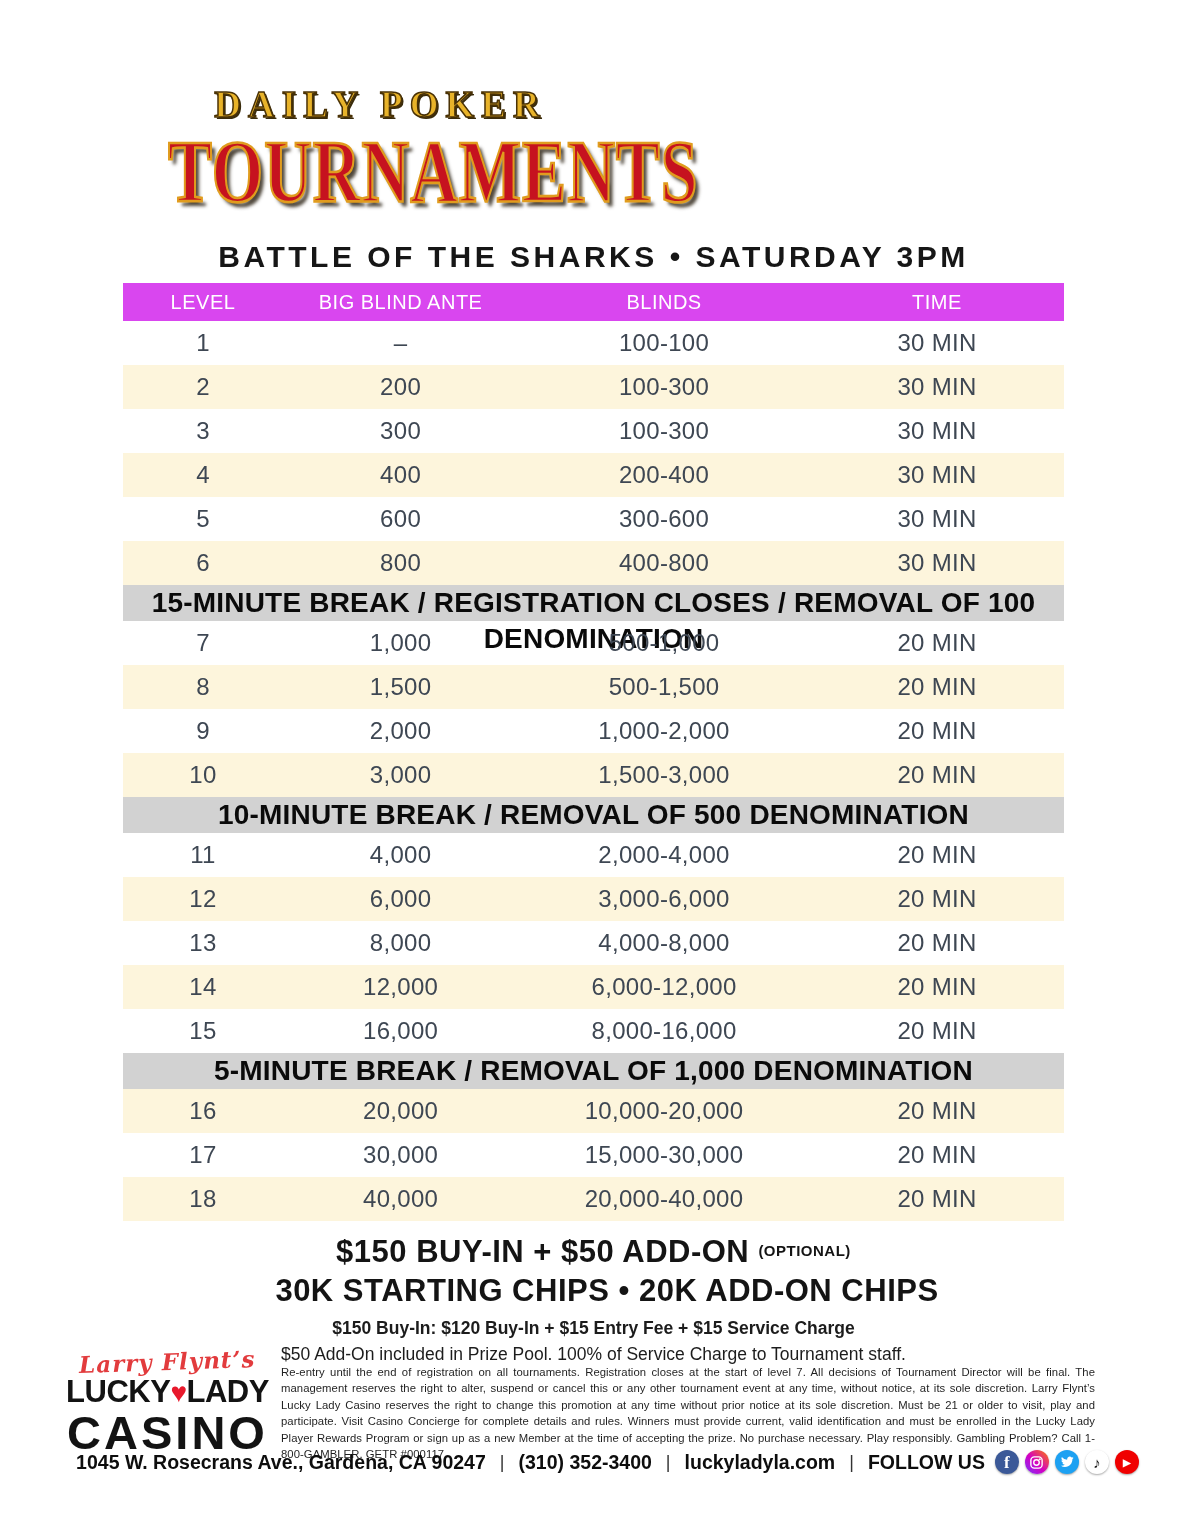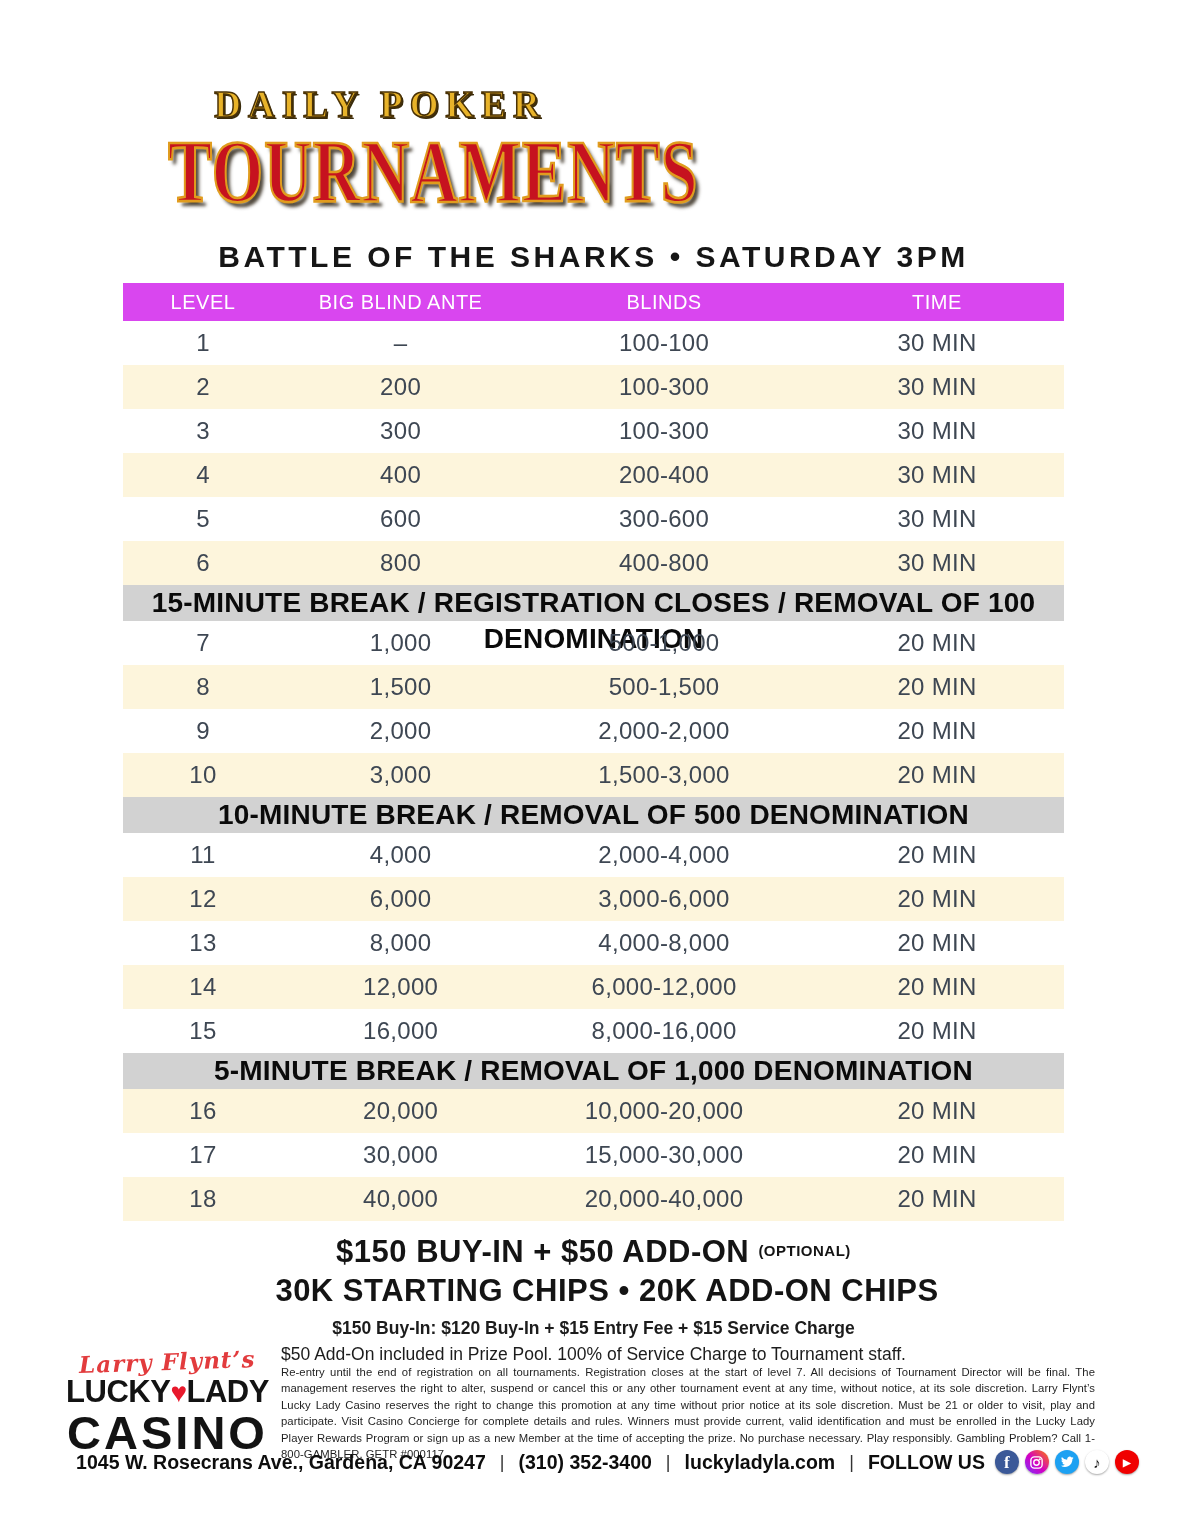--- a/index.html
+++ b/index.html
@@ -174,21 +174,21 @@
       </div>
       <div class="t-row cream">
         <div class="t-cell">8</div>
         <div class="t-cell">1,500</div>
         <div class="t-cell">500-1,500</div>
         <div class="t-cell">20 MIN</div>
       </div>
       <div class="t-row">
         <div class="t-cell">9</div>
         <div class="t-cell">2,000</div>
-        <div class="t-cell">2,000-2,000</div>
+        <div class="t-cell">1,000-2,000</div>
         <div class="t-cell">20 MIN</div>
       </div>
       <div class="t-row cream">
         <div class="t-cell">10</div>
         <div class="t-cell">3,000</div>
         <div class="t-cell">1,500-3,000</div>
         <div class="t-cell">20 MIN</div>
       </div>
       <div class="t-break">10-MINUTE BREAK / REMOVAL OF 500 DENOMINATION</div>
       <div class="t-row">

